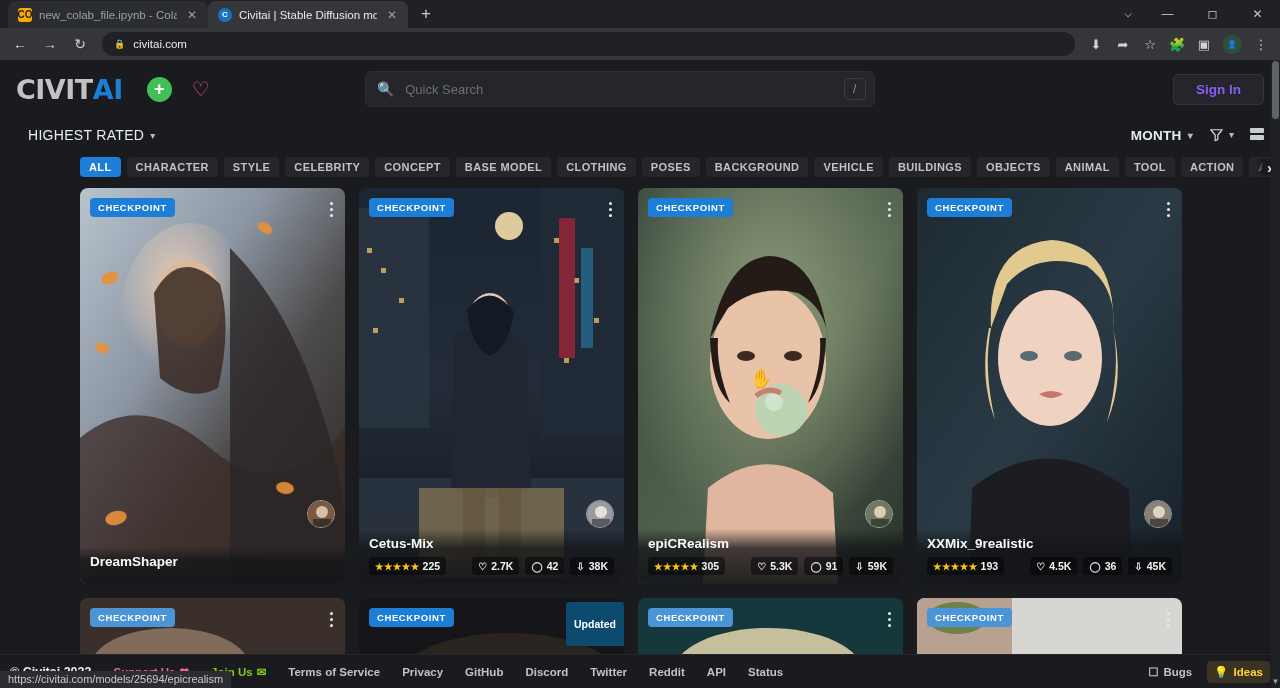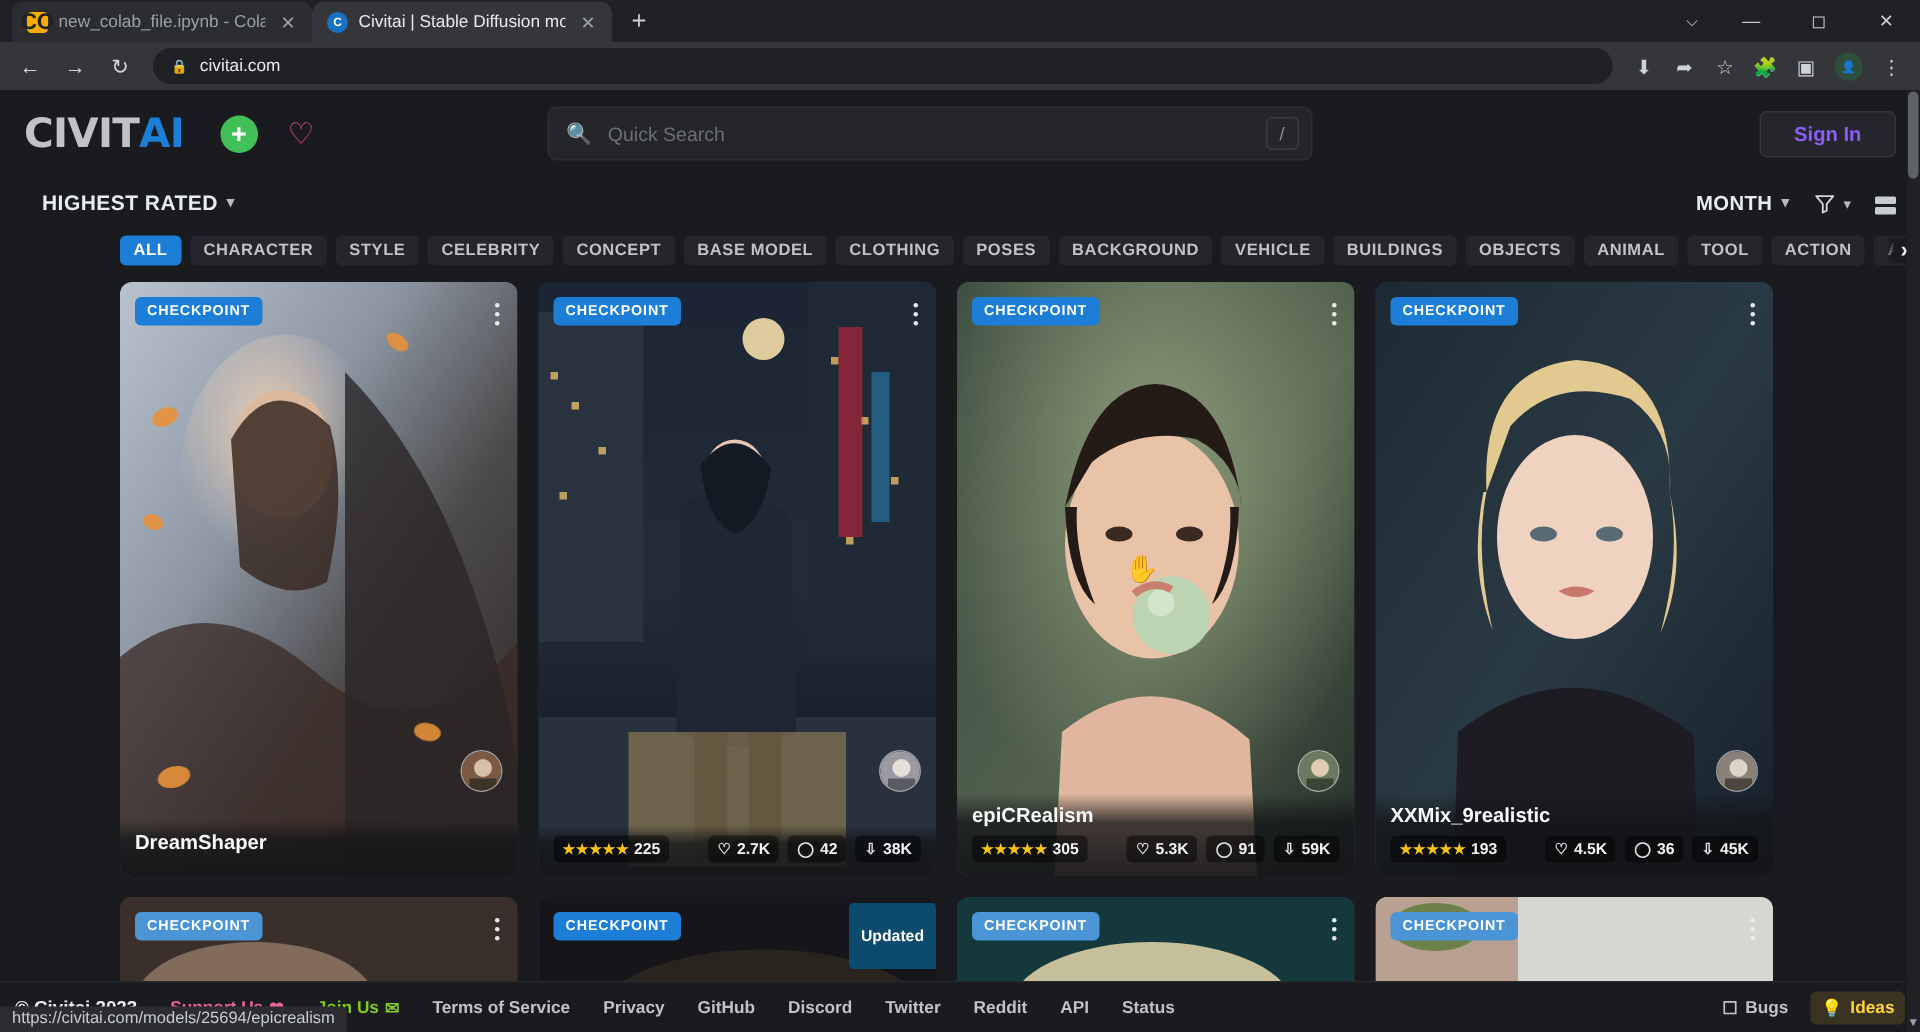--- a/index.html
+++ b/index.html
@@ -26,21 +26,21 @@
     font-size: 11.5px; color: #9aa0a6;
     max-width: 200px; position: relative;
   }
   .tab.inactive { background: #2c2d30; }
   .tab.active { background: #35363a; color: #e8eaed; }
   .tab-favicon {
     width: 14px; height: 14px; border-radius: 50%;
     flex: 0 0 14px; display: flex; align-items: center; justify-content: center;
     font-size: 8px; font-weight: bold; color: #fff;
   }
-  .fav-colab { background: #f9ab00; color: #202124; font-size: 15px; border-radius: 3px;}
+  .fav-colab { background: #f9ab00; color: #202124; font-size: 10px; border-radius: 3px;}
   .fav-civitai { background: #1971c2; }
   .tab-title {
     white-space: nowrap; overflow: hidden;
     text-overflow: clip; flex: 1 1 auto; font-size: 11.5px;
   }
   .tab-close {
     width: 16px; height: 16px; flex: 0 0 16px;
     display: flex; align-items: center; justify-content: center;
     font-size: 12px; color: #9aa0a6; line-height: 1;
   }
@@ -140,26 +140,26 @@
     display: flex; align-items: center; background: #25262b;
     border-radius: 5px; padding: 3px; margin-left: 64px;
   }
   .seg-item {
     padding: 4px 11px; font-size: 12.5px; color: #909296;
     border-radius: 4px; font-weight: 600;
   }
   .seg-item.active { background: #373a40; color: #f1f3f5; }
   .sortsel {
     display: flex; align-items: center; gap: 6px; margin-left: 12px;
-    color: #e9ecef; font-size: 14px; font-weight: 700; letter-spacing: .3px;
+    color: #e9ecef; font-size: 14px; font-weight: 400; letter-spacing: .3px;
   }
   .chev-s { font-size: 10px; color: #b8babd; }
 
   .navright {
-    margin-left: auto; display: flex; align-items: flex-end; gap: 16px;
+    margin-left: auto; display: flex; align-items: flex-start; gap: 16px;
     color: #e9ecef;
   }
   .period { display:flex; align-items:center; gap:6px; font-size: 13.5px; font-weight: 700; letter-spacing:.3px;}
   .filt { display:flex; align-items:center; gap:5px; }
   .layout-ic { display:flex; flex-direction:column; gap:2px; }
   .layout-ic i { display:block; width: 14px; height: 5px; background: #c9ccd1; border-radius: 1px; }
 
   .tagrow {
     height: 30px; display: flex; align-items: center;
     padding: 0 16px 0 80px; gap: 6px; position: relative; overflow: hidden;
@@ -480,20 +480,21 @@
             <i></i>
           </div>
         <div class="avatar">
           <svg width="28" height="28" viewBox="0 0 28 28">
               <rect width="28" height="28" fill="#9a9aa0"></rect>
               <circle cx="14" cy="11" r="6" fill="#e6e0d8"></circle>
               <rect x="5" y="18" width="18" height="12" fill="#5a5a62"></rect>
             </svg>
         </div>
         <div class="card-foot">
+          <div class="card-title">Cetus-Mix</div>
           <div class="card-stats">
             <div class="pill rating">
               <span class="stars">★★★★★</span>
               <span>225</span>
             </div>
             <span class="spacer"></span>
             <div class="pill">
               <span class="gi">♡</span>
               <span>2.7K</span>
             </div>

